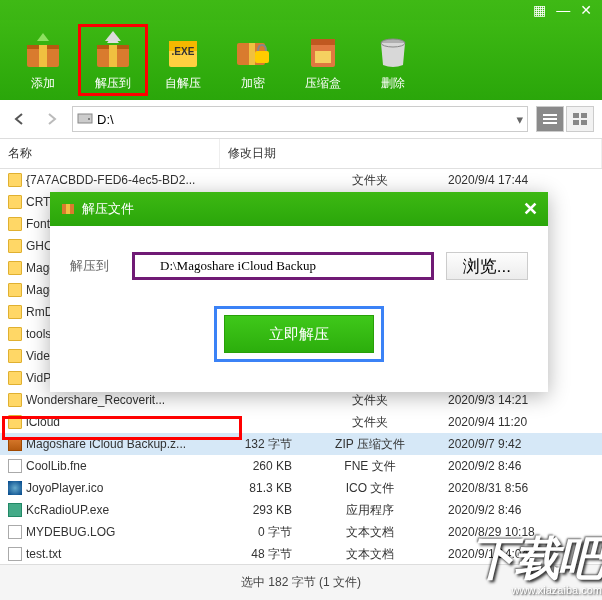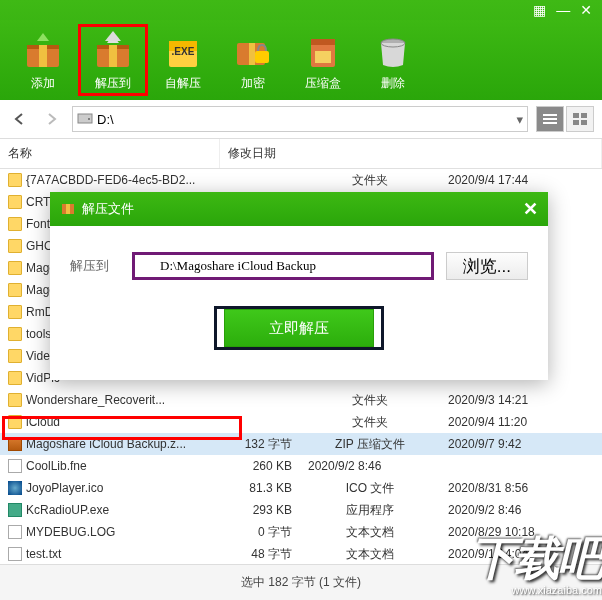--- a/index.html
+++ b/index.html
@@ -45,21 +45,21 @@
 .dialog { position: absolute; left: 50px; top: 192px; width: 498px; background: #fff; box-shadow: 0 4px 20px rgba(0,0,0,0.3); z-index: 50; }
 .dialog-title { background: linear-gradient(180deg, #3db813 0%, #2aa60a 100%); color: #fff; height: 34px; display: flex; align-items: center; padding: 0 10px; font-size: 13px; text-align: center; }
 .dialog-title .dt-icon { margin-right: 6px; }
 .dialog-title .close { margin-left: auto; font-size: 18px; cursor: pointer; font-weight: bold; }
 .dialog-body { padding: 26px 20px 30px 20px; }
 .form-row { display: flex; align-items: center; gap: 12px; margin-bottom: 26px; }
 .form-row label { color: #666; font-size: 13px; width: 50px; }
 .form-row input { flex: 1; border: 3px solid #701a75; height: 28px; padding: 0 25px; font-size: 13px; font-family: Liberation Serif, serif; }
 .browse-btn { border: 1px solid #ccc; background: linear-gradient(#fdfdfd,#ececec); height: 28px; padding: 0 16px; font-size: 17px; cursor: pointer; }
 .extract-btn { display: block; margin: 0 auto; width: 150px; height: 38px; background: linear-gradient(#3fc81a,#2cae0c); color: #fff; border: 1px solid #28a008; font-size: 15px; cursor: pointer; }
-.extract-wrap { border: 3px solid #0f172a; width: 170px; padding: 0; margin: 0 auto; display: flex; }
+.extract-wrap { border: 3px solid #3b82f6; width: 170px; padding: 6px; margin: 0 auto; display: flex; }
 
 .red-file-box { position: absolute; border: 3px solid #ff0000; pointer-events: none; }
 
 .statusbar { position: absolute; bottom: 0; left: 0; right: 0; height: 36px; background: #f5f5f5; border-top: 1px solid #ddd; font-size: 12px; color: #444; display: flex; align-items: center; justify-content: center; }
 
 .watermark { position: absolute; right: 0; bottom: 4px; z-index: 200; pointer-events: none; }
 .watermark .wm-text { color: #fff; font-size: 46px; font-weight: 900; font-style: italic; text-shadow: 2px 2px 3px rgba(0,0,0,0.8), -1px -1px 2px rgba(0,0,0,0.6); letter-spacing: -2px; }
 .watermark .wm-sub { color: #fff; font-size: 11px; text-shadow: 1px 1px 2px rgba(0,0,0,0.8); text-align: right; margin-top: -6px; }
 </style>
 </head>
@@ -300,20 +300,21 @@
       <div class="cell c-size">132 字节</div>
       <div class="cell c-type">ZIP 压缩文件</div>
       <div class="cell c-date">2020/9/7 9:42</div>
     </div>
     <div class="row">
       <div class="cell c-name">
         <span class="file-icon file-doc"></span>
         <span>CoolLib.fne</span>
       </div>
       <div class="cell c-size">260 KB</div>
+      <div class="cell c-type">FNE 文件</div>
       <div class="cell c-date">2020/9/2 8:46</div>
     </div>
     <div class="row">
       <div class="cell c-name">
         <span class="file-icon" style="background:radial-gradient(#6ac,#048)"></span>
         <span>JoyoPlayer.ico</span>
       </div>
       <div class="cell c-size">81.3 KB</div>
       <div class="cell c-type">ICO 文件</div>
       <div class="cell c-date">2020/8/31 8:56</div>

